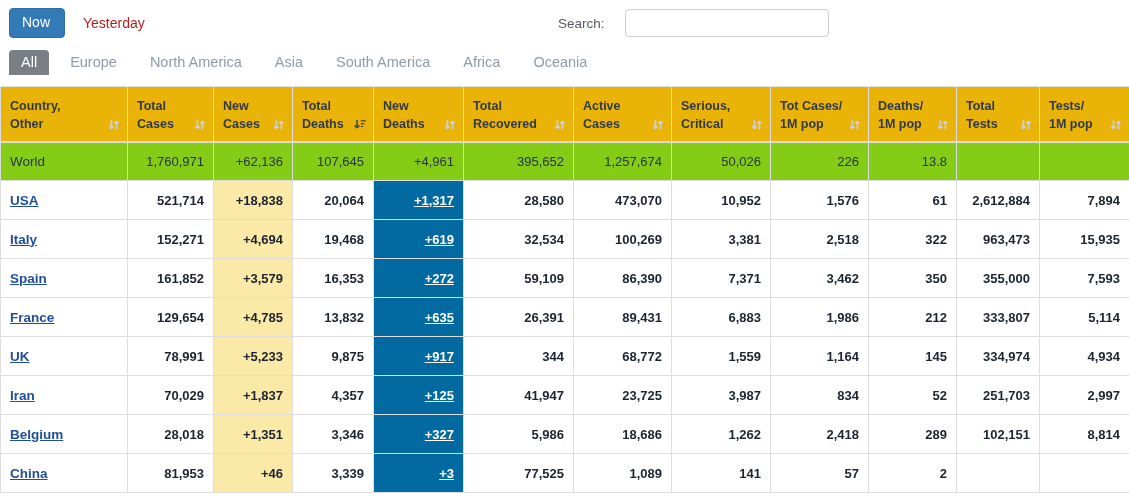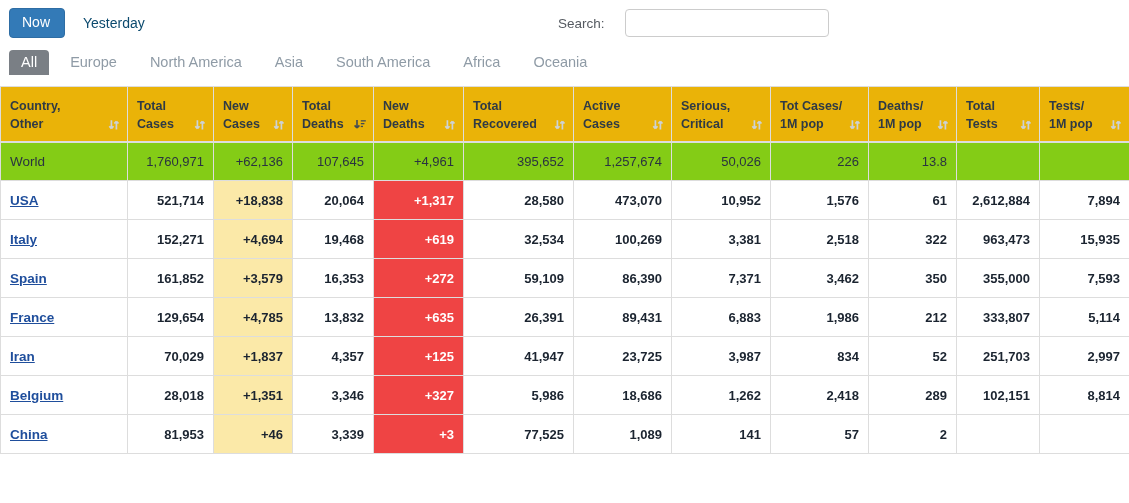--- a/index.html
+++ b/index.html
@@ -33,21 +33,21 @@
     color: #ffffff;
     border: 1px solid #2e6da4;
     border-radius: 4px;
     font-size: 14px;
     font-family: "Liberation Sans", sans-serif;
     padding: 6px 14px 7px 12px;
     line-height: 1.1;
     cursor: pointer;
   }
   .btn-yesterday {
-    color: #0c4a6e;
+    color: #b91c1c;
     font-size: 14px;
     margin-left: 18px;
     cursor: pointer;
     user-select: none;
   }
 
   .search-wrap {
     position: absolute;
     left: 558px;
     top: 9px;
@@ -158,22 +158,23 @@
   }
   tr.world-row td.country {
     font-weight: normal;
     color: #2a3340;
     font-size: 13.5px;
   }
   td.newcases {
     background: #fbe9a8;
   }
   td.newdeaths {
-    background: #ef4444;
+    background: #0369a1;
     color: #ffffff;
+    text-decoration: underline;
   }
   tbody tr { height: 39px; }
 </style>
 </head>
 <body>
 
 <div class="top-bar">
   <div class="time-toggle">
     <button class="btn-now">Now</button>
     <span class="btn-yesterday">Yesterday</span>
@@ -356,20 +357,34 @@
         <td class="num newdeaths">+635</td>
         <td class="num">26,391</td>
         <td class="num">89,431</td>
         <td class="num">6,883</td>
         <td class="num">1,986</td>
         <td class="num">212</td>
         <td class="num">333,807</td>
         <td class="num">5,114</td>
       </tr>
       <tr class="">
+        <td class="country"><a>UK</a></td>
+        <td class="num">78,991</td>
+        <td class="num newcases">+5,233</td>
+        <td class="num">9,875</td>
+        <td class="num newdeaths">+917</td>
+        <td class="num">344</td>
+        <td class="num">68,772</td>
+        <td class="num">1,559</td>
+        <td class="num">1,164</td>
+        <td class="num">145</td>
+        <td class="num">334,974</td>
+        <td class="num">4,934</td>
+      </tr>
+      <tr class="">
         <td class="country"><a>Iran</a></td>
         <td class="num">70,029</td>
         <td class="num newcases">+1,837</td>
         <td class="num">4,357</td>
         <td class="num newdeaths">+125</td>
         <td class="num">41,947</td>
         <td class="num">23,725</td>
         <td class="num">3,987</td>
         <td class="num">834</td>
         <td class="num">52</td>

